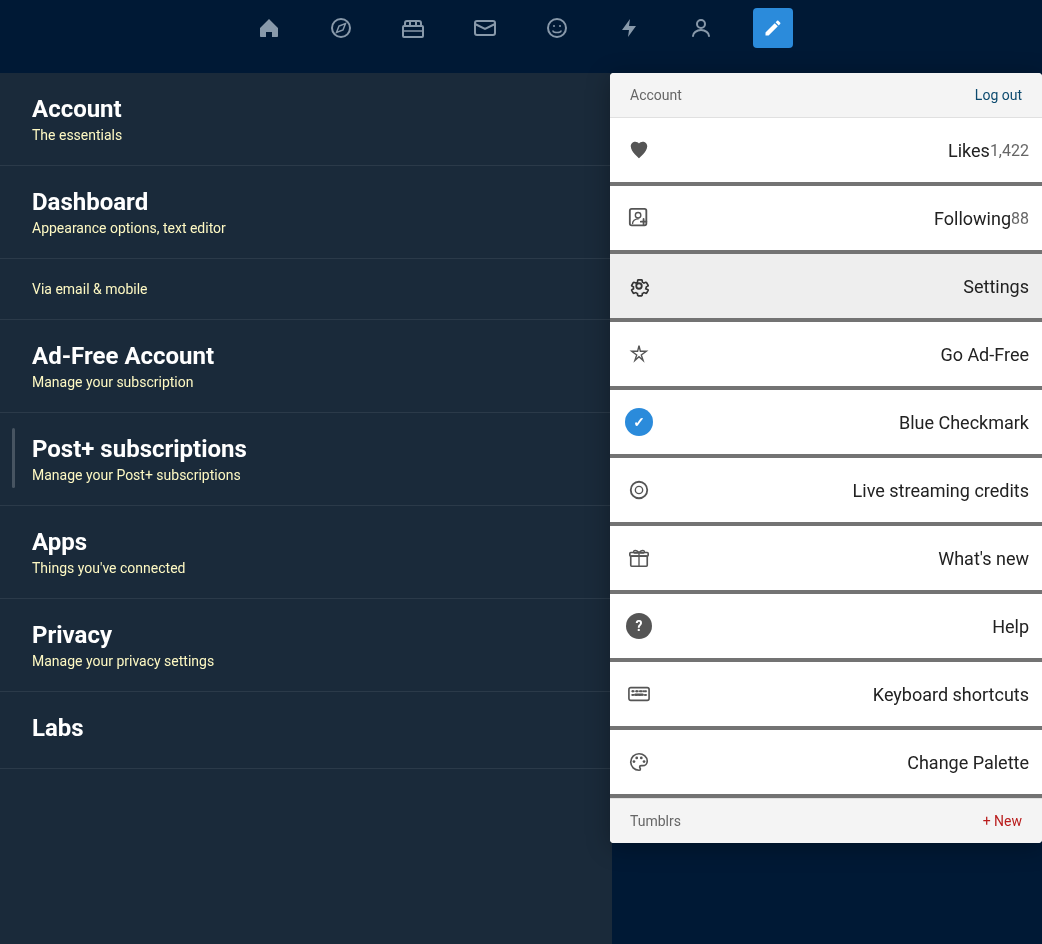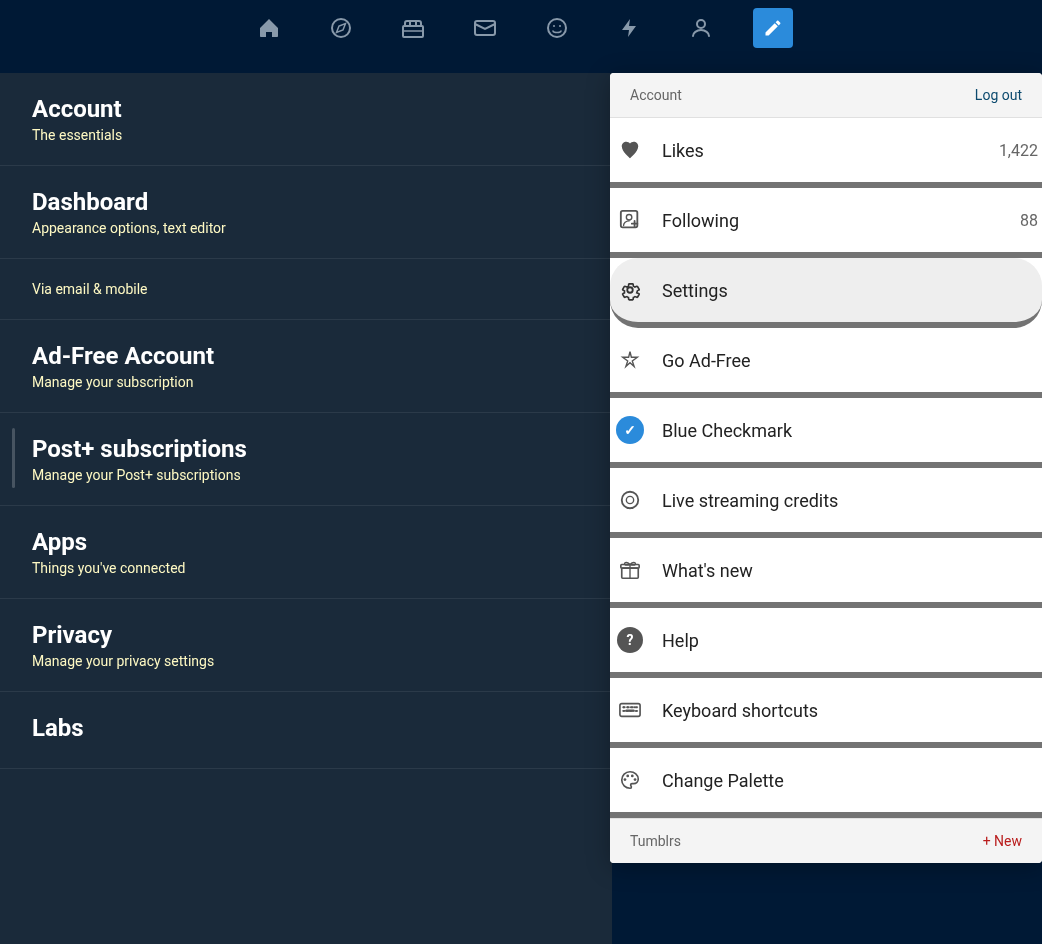--- a/index.html
+++ b/index.html
@@ -109,28 +109,28 @@
     }
     .dropdown-header-action {
       font-size: 14px;
       color: #0c4a6e;
       cursor: pointer;
     }
 
     .dropdown-item {
       display: flex;
       align-items: center;
-      padding: 16px 4px;
-      border-bottom: 6px solid #737373;
+      padding: 16px 13px;
+      border-bottom: 4px solid #737373;
       cursor: pointer;
       background: #ffffff;
+      text-align: right;
     }
     .dropdown-item.active {
       background: #eeeeee;
-      border-radius: 28px;
     }
     .dropdown-item-icon {
       width: 32px;
       height: 32px;
       display: flex;
       align-items: center;
       justify-content: center;
       margin-right: 16px;
       font-size: 20px;
       color: #333333;

